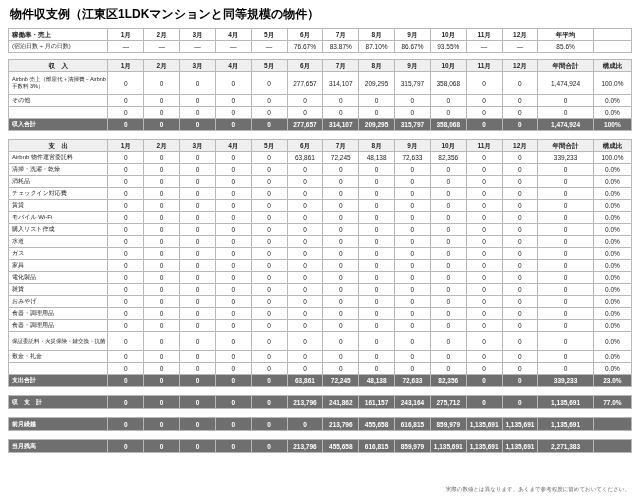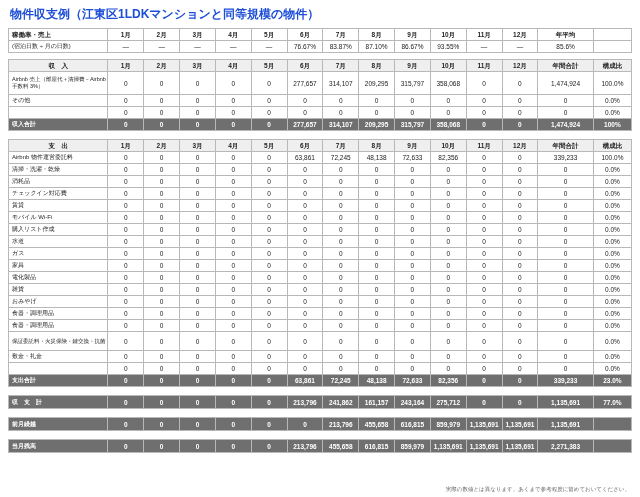--- a/index.html
+++ b/index.html
@@ -5,21 +5,21 @@
   html,body{margin:0;padding:0;}
   body{
     width:640px;height:497px;
     background:#ffffff;
     font-family:"Liberation Sans","DejaVu Sans",sans-serif;
     color:#111;
     -webkit-font-smoothing:antialiased;
   }
   .page{position:relative;width:640px;height:497px;box-sizing:border-box;padding:6px 8px 0 8px;}
   .doc-title{
-    font-size:12px;font-weight:bold;color:#1d4ed8;margin:0 0 5px 2px;letter-spacing:0px;
+    font-size:12px;font-weight:bold;color:#000000;margin:0 0 5px 2px;letter-spacing:0px;
   }
   table{border-collapse:collapse;table-layout:fixed;width:624px;font-size:6.5px;}
   td,th{border:1px solid #b8b8b8;padding:0;height:11px;line-height:11px;text-align:center;color:#222;overflow:hidden;white-space:nowrap;}
   .lbl{text-align:left;padding-left:3px;font-size:6px;}
   .sec-head td{background:#efefef;font-weight:bold;font-size:6.5px;}
   .hdr td{background:#ffffff;font-weight:bold;font-size:6.5px;}
   .dark td{background:#6f6f6f;color:#ffffff;font-weight:bold;}
   .w-lbl{width:86px;}
   .w-m{width:31px;}
   .w-tot{width:48px;}

